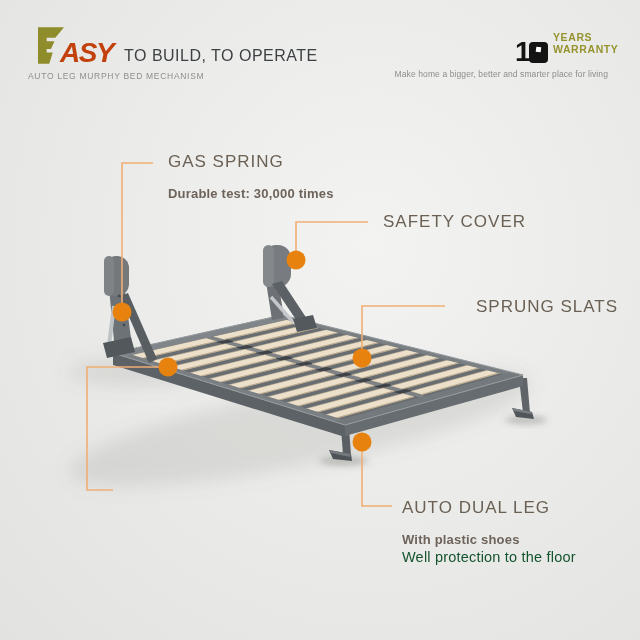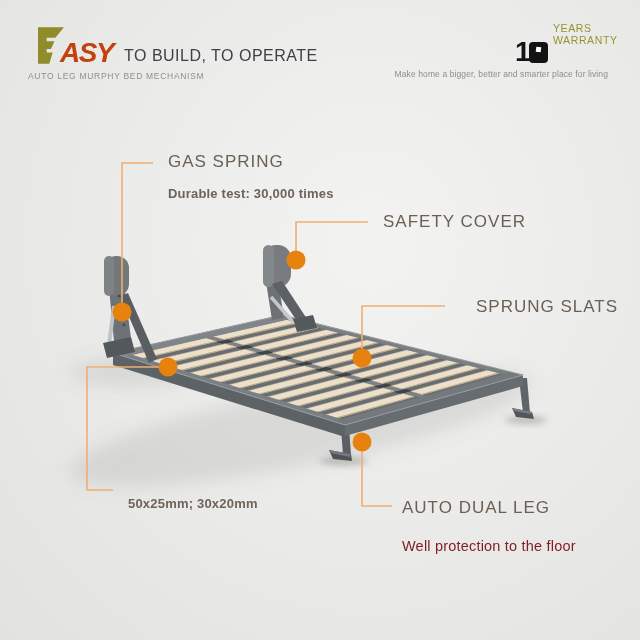--- a/index.html
+++ b/index.html
@@ -8,28 +8,28 @@
     font-family:"Liberation Sans", sans-serif;
     background:radial-gradient(ellipse at 58% 38%, #f3f3f1 0%, #ebecea 48%, #e2e3e0 100%);
   }
   .abs{position:absolute;}
   
   .brand-rest{left:60px;top:37px;font-size:28px;font-weight:900;font-style:italic;
     letter-spacing:-1.5px;color:#c2410c;}
   .tagline{left:124px;top:47px;font-size:16px;color:#3e4144;letter-spacing:0.5px;text-align:right;}
   .hdr-sub{left:28px;top:71px;font-size:8.5px;color:#8e8e8c;letter-spacing:0.7px;}
   .w-num{left:515px;top:36px;font-size:28px;font-weight:900;letter-spacing:-1px;color:#131313;}
-  .w-years{left:553px;top:23px;font-size:10.5px;font-weight:400;color:#96932d;
+  .w-years{left:553px;top:32px;font-size:10.5px;font-weight:700;color:#96932d;
     letter-spacing:0.6px;line-height:11.5px;white-space:pre-line;}
   .slogan{right:32px;top:69px;font-size:8.5px;color:#8d8d8b;letter-spacing:0.1px;}
   
   .callout{color:#6b6054;}
   .c-title{font-size:17px;letter-spacing:1px;color:#6b6054;}
   .c-sub{font-size:13px;color:#6e635a;margin-top:14px;letter-spacing:0.2px;font-weight:bold;}
-  .c-sub2{font-size:14.5px;color:#7f1d1d;margin-top:20px;letter-spacing:0.2px;}
+  .c-sub2{font-size:14.5px;color:#14532d;margin-top:2px;letter-spacing:0.2px;}
   svg{position:absolute;left:0;top:0;}
   .connector{fill:none;stroke:#f0ae74;stroke-width:1.6px;}
 </style>
 </head>
 <body>
 
 <svg width="640" height="640" viewBox="0 0 640 640">
   <defs>
     <filter id="soft" x="-50%" y="-50%" width="200%" height="200%">
         <feGaussianBlur stdDeviation="9"></feGaussianBlur>
@@ -193,19 +193,19 @@
 
 <div class="abs callout" style="left:383px;top:212px">
   <div class="c-title">SAFETY COVER</div>
 </div>
 
 <div class="abs callout" style="left:476px;top:297px">
   <div class="c-title">SPRUNG SLATS</div>
 </div>
 
 <div class="abs callout" style="left:128px;top:482px">
-  <div class="c-sub">50x25mm; 30x20mm</div>
 </div>
 
 <div class="abs callout" style="left:402px;top:498px">
   <div class="c-title">AUTO DUAL LEG</div>
+  <div class="c-sub">With plastic shoes</div>
   <div class="c-sub2">Well protection to the floor</div>
 </div>
 
 </body></html>

